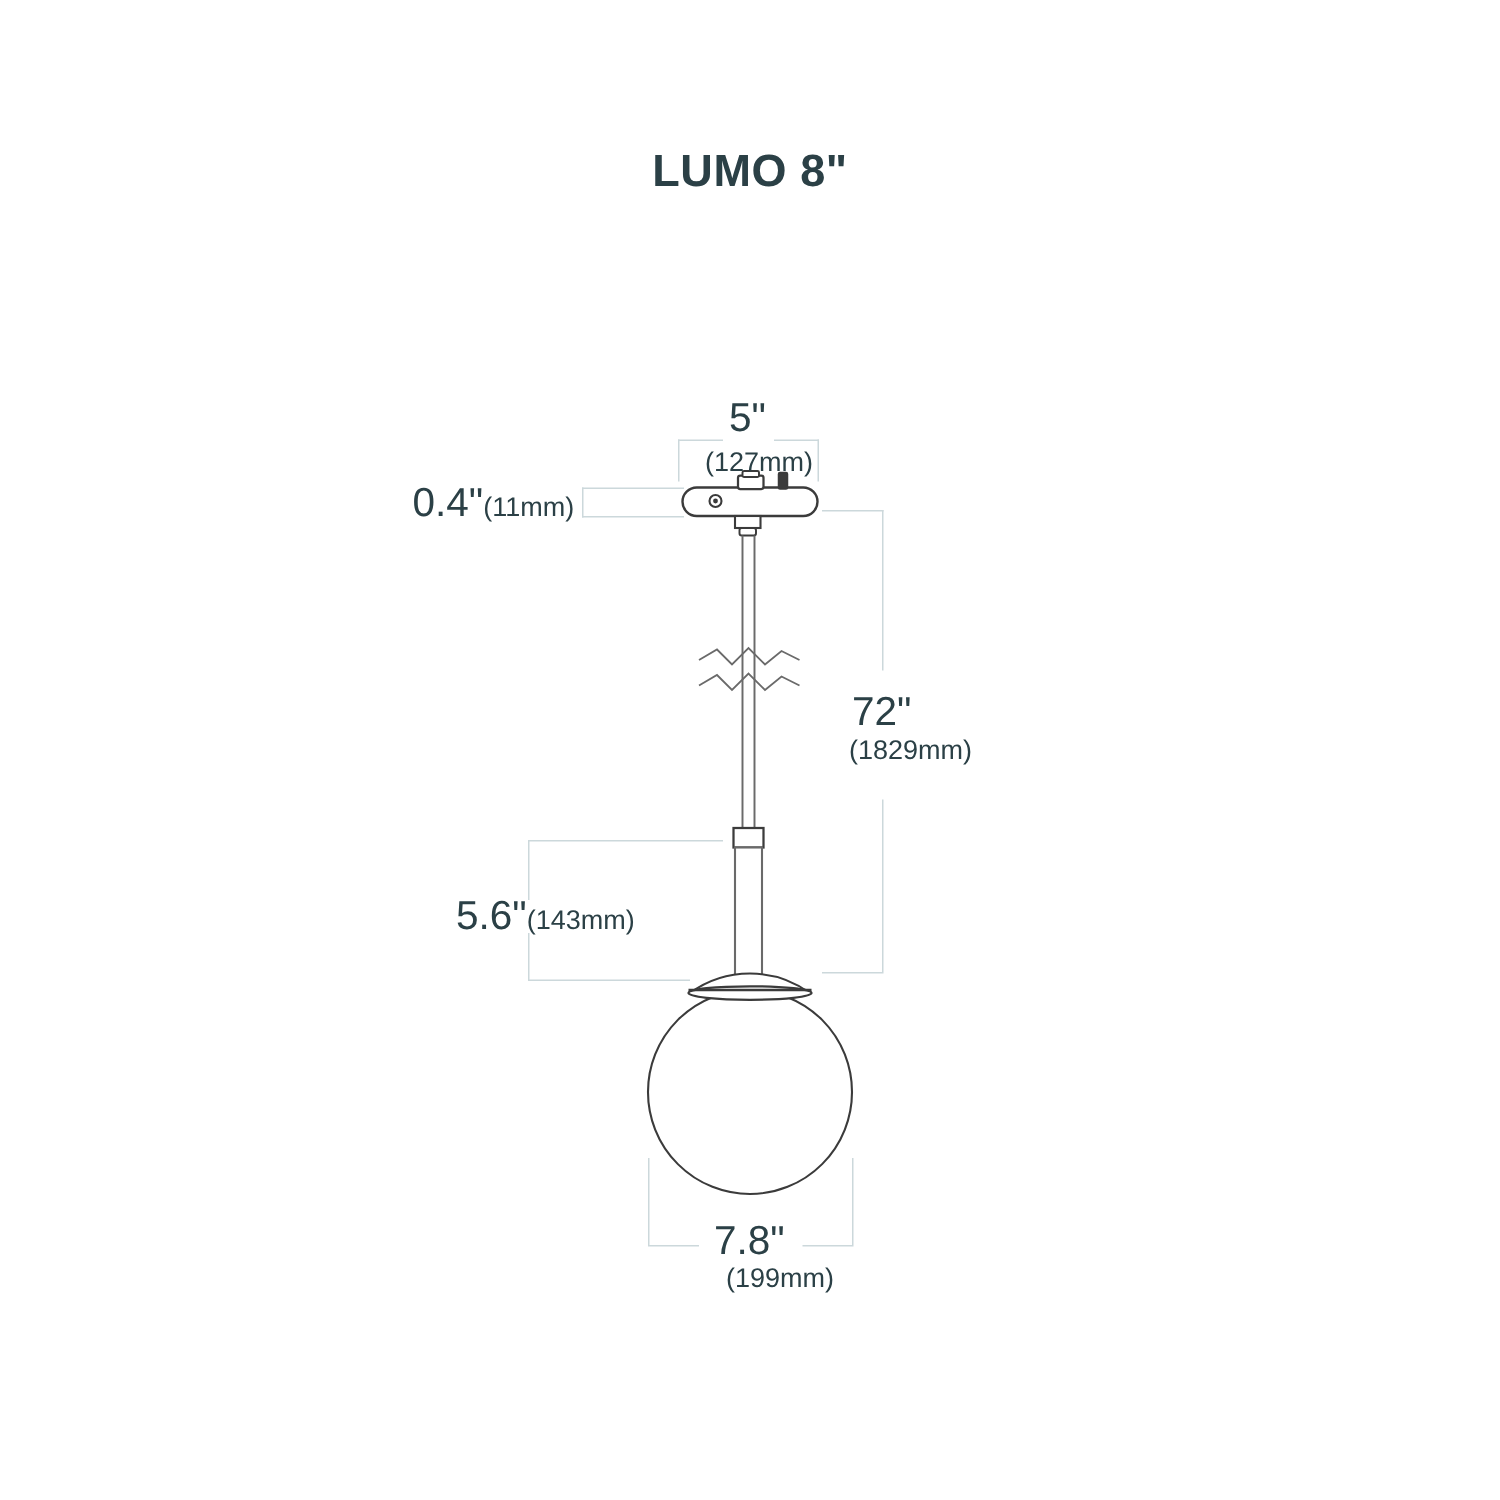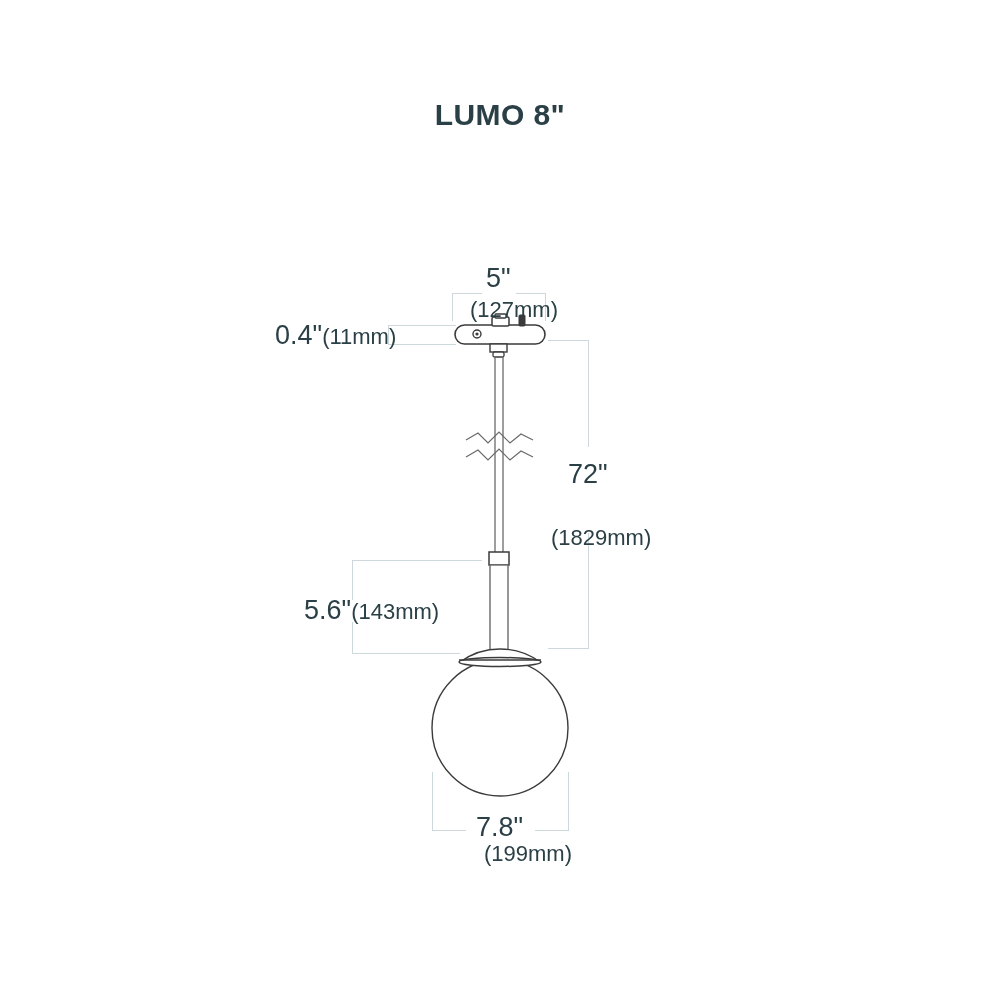--- a/index.html
+++ b/index.html
@@ -36,21 +36,21 @@
     position: absolute;
     color: #2b4046;
     white-space: nowrap;
     line-height: 1;
   }
   .dim-primary {
     font-size: 27px;
     font-weight: 400;
   }
   .dim-secondary {
-    font-size: 22px;
+    font-size: 18px;
     font-weight: 400;
   }
   .dim-inline {
     display: inline-block;
     vertical-align: baseline;
   }
 
   
   .rule {
     position: absolute;
@@ -139,21 +139,21 @@
   </svg>
 
   <div class="dim-label dim-primary" style="left:486px; top:265px;">5"</div>
   <div class="dim-label dim-secondary" style="left:470px; top:299px;">(127mm)</div>
 
   <div class="dim-label" style="left:275px; top:322px;">
     <span class="dim-inline dim-primary">0.4"</span><span class="dim-inline dim-secondary">(11mm)</span>
   </div>
 
   <div class="dim-label dim-primary" style="left:568px; top:461px;">72"</div>
-  <div class="dim-label dim-secondary" style="left:551px; top:491px;margin-top:36px;">(1829mm)</div>
+  <div class="dim-label dim-secondary" style="left:566px; top:491px;">(1829mm)</div>
 
   <div class="dim-label" style="left:304px; top:597px;">
     <span class="dim-inline dim-primary">5.6"</span><span class="dim-inline dim-secondary">(143mm)</span>
   </div>
 
   <div class="dim-label dim-primary" style="left:476px; top:814px;">7.8"</div>
   <div class="dim-label dim-secondary" style="left:471px; top:843px;margin-left:13px;">(199mm)</div>
 
 </div>
 

